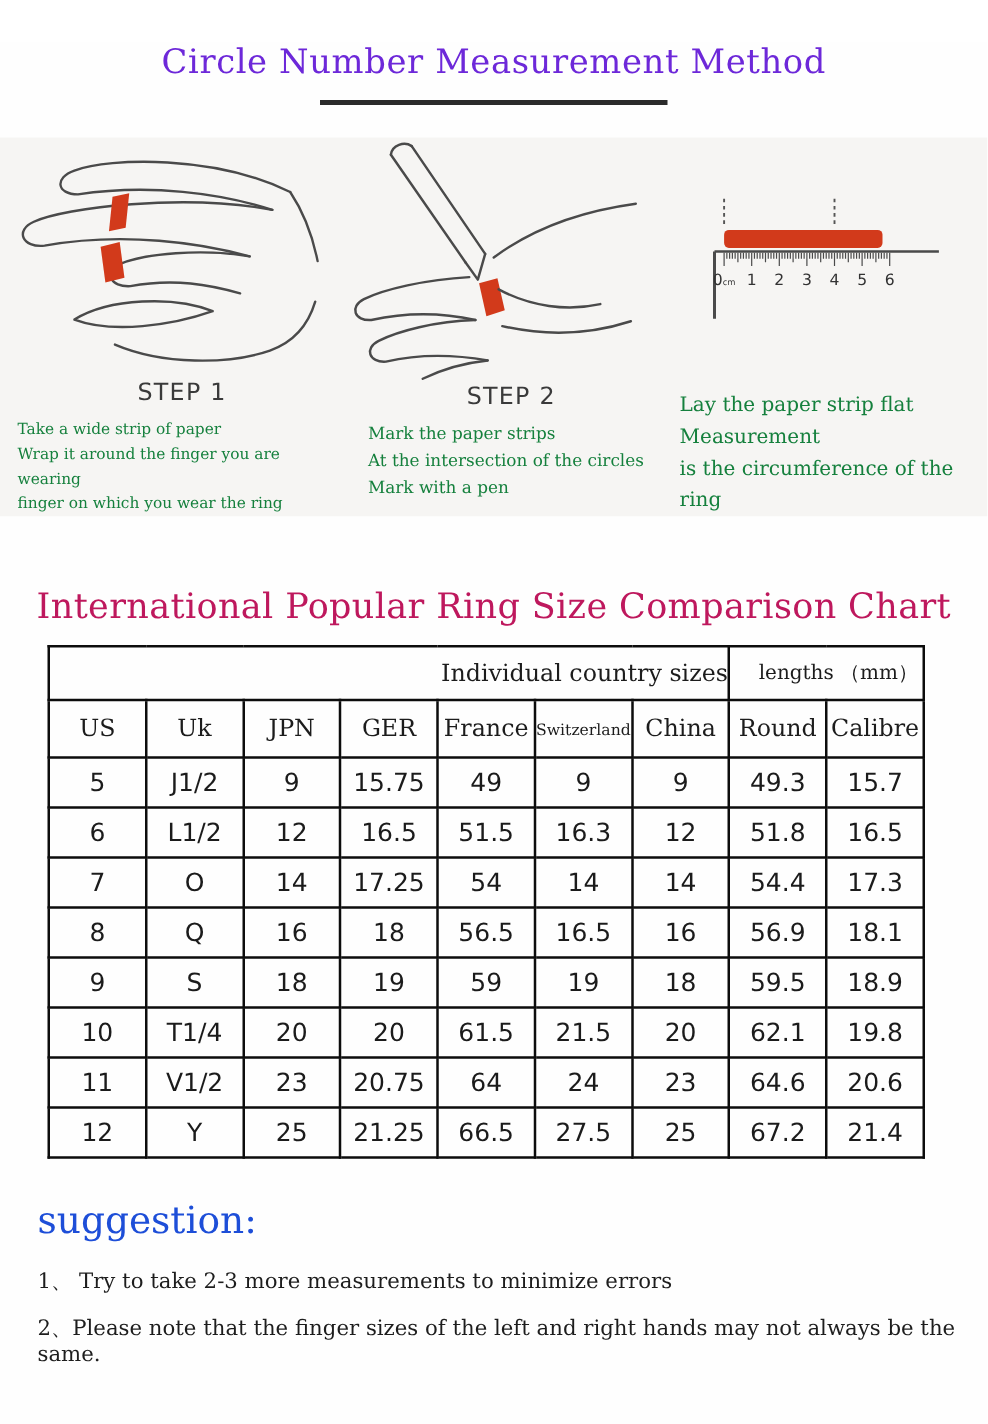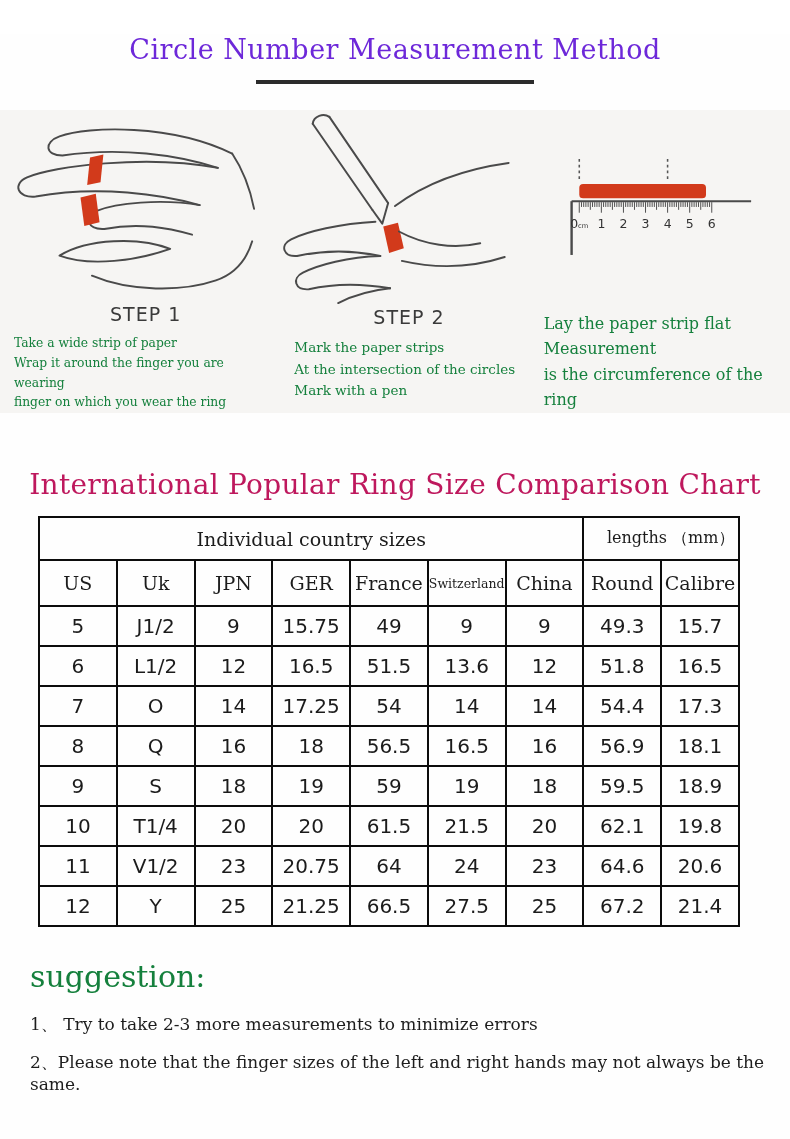--- a/index.html
+++ b/index.html
@@ -45,31 +45,31 @@
   .chart-title {
     margin:55px 0 0; text-align:center; font-size:28px; font-weight:500;
     color:#be185d; letter-spacing:.3px;
   }
   table.size-table {
     margin:15px 0 0 38px; width:702px; border-collapse:collapse; table-layout:fixed;
   }
   .size-table th, .size-table td {
     border:2px solid #0c0c0c; text-align:center; padding:0; overflow:hidden; white-space:nowrap;
   }
-  .group-row th { height:43px; font-weight:normal; font-size:19px; }
+  .group-row th { height:43px; font-weight:normal; font-size:19px;text-align:right; }
   .group-row .lengths-cell { text-align:center; padding-left:19px; font-size:16px; }
   .col-row th { height:46px; font-weight:normal; font-size:19px; }
   .col-row th.small { font-size:12.5px; }
   .size-table tbody td {
     height:40px; font-family:"DejaVu Sans", sans-serif; font-size:20px; color:#1b1b1b;
   }
 
   
   .suggest-heading {
-    margin:32px 0 0 30px; font-size:30px; font-weight:500; color:#15803d;
+    margin:32px 0 0 30px; font-size:30px; font-weight:500; color:#1d4ed8;
   }
   .suggest-item { margin:19px 0 0 30px; font-size:17px; color:#1d1d1d; }
   .suggest-item.second { margin-top:15px; }
 </style>
 </head>
 <body>
 
 <div class="page">
 
   <h1 class="main-title">Circle Number Measurement Method</h1>
@@ -243,21 +243,21 @@
           <td>9</td>
           <td>49.3</td>
           <td>15.7</td>
         </tr>
         <tr>
           <td>6</td>
           <td>L1/2</td>
           <td>12</td>
           <td>16.5</td>
           <td>51.5</td>
-          <td>13.6</td>
+          <td>16.3</td>
           <td>12</td>
           <td>51.8</td>
           <td>16.5</td>
         </tr>
         <tr>
           <td>7</td>
           <td>O</td>
           <td>14</td>
           <td>17.25</td>
           <td>54</td>

